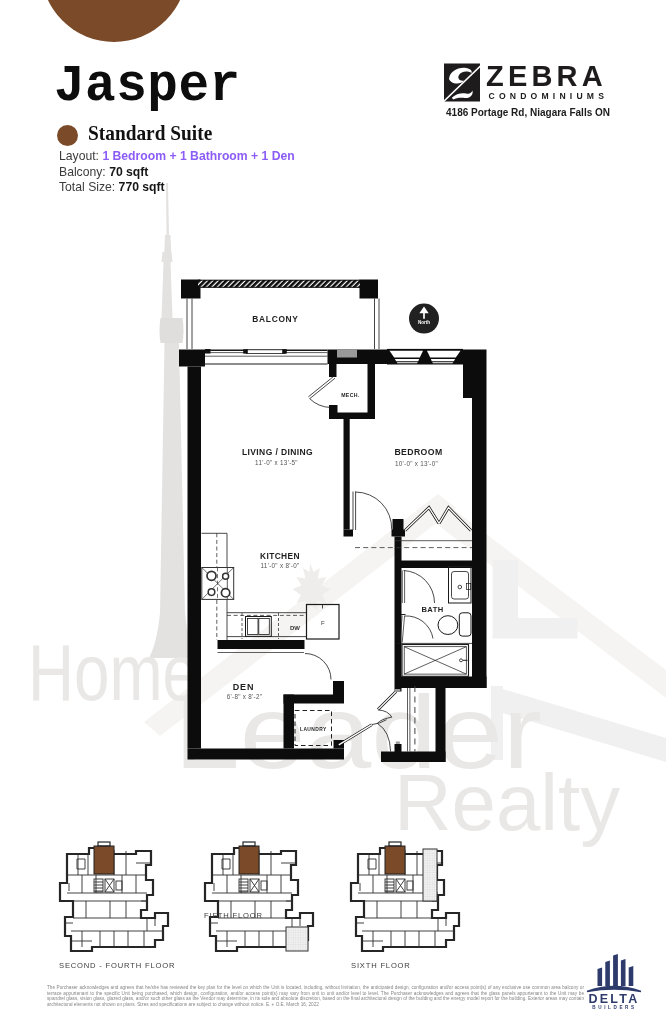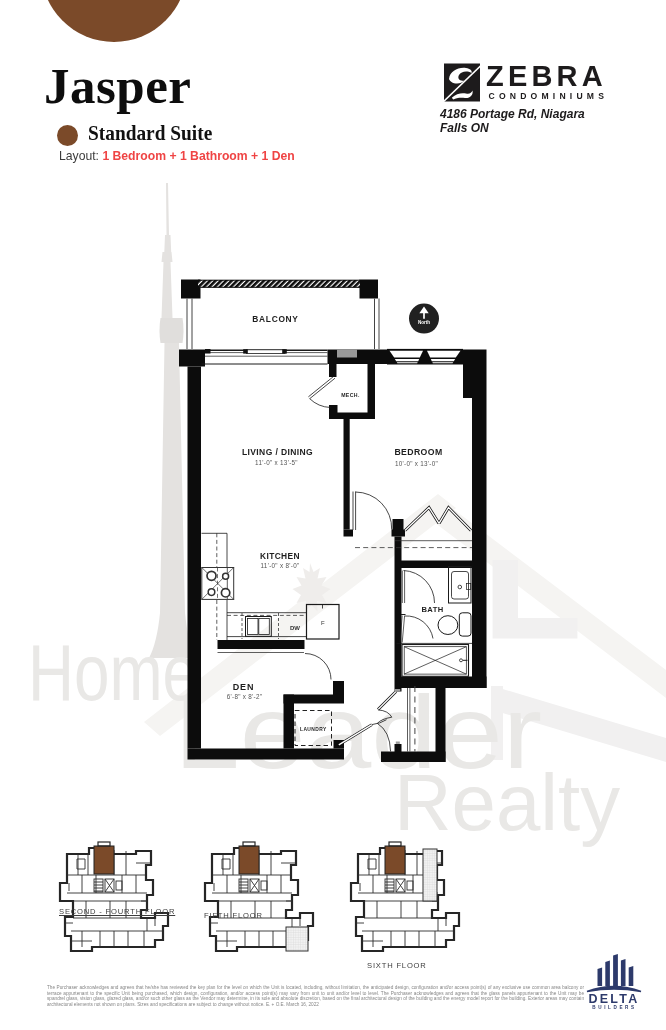--- a/index.html
+++ b/index.html
@@ -31,46 +31,48 @@
 
   <text x="28" y="700" font-size="80" fill="#e9e8e6" textLength="170" lengthAdjust="spacingAndGlyphs" font-family="Liberation Sans,sans-serif">Home</text>
 
   <text x="174" y="768" font-size="104" fill="#e9e8e6" textLength="368" lengthAdjust="spacingAndGlyphs" font-family="Liberation Sans,sans-serif">Leader</text>
 
   <text x="394" y="830" font-size="80" fill="#e9e8e6" textLength="226" lengthAdjust="spacingAndGlyphs" font-family="Liberation Sans,sans-serif">Realty</text>
 </svg>
 
 <div class="abs" style="left:41px;top:-104px;width:146px;height:146px;border-radius:50%;background:#7b4a29;"></div>
 
-<div class="abs" style="left:44px;top:61px;font-family:Liberation Serif, serif;font-weight:bold;font-size:51px;color:#0d0d0d;letter-spacing:0.5px;line-height:1;">Jasper</div>
+<div class="abs" style="left:54px;top:61px;font-family:Liberation Mono, monospace;font-weight:bold;font-size:51px;color:#0d0d0d;letter-spacing:0.5px;line-height:1;">Jasper</div>
 
 <div class="abs" style="left:57px;top:125px;width:21px;height:21px;border-radius:50%;background:#7b4a29;"></div>
 
 <div class="abs" style="left:88px;top:122px;font-family:'Liberation Serif',serif;font-weight:bold;font-size:22px;color:#111;transform:scaleX(0.88);transform-origin:0 0;line-height:1;">Standard Suite</div>
 
 <div class="abs" style="left:59px;top:149px;font-size:12.2px;color:#3c3c3c;line-height:15.7px;">
-  <div>Layout: <b style="color:#ef4444">1 Bedroom + 1 Bathroom + 1 Den</b></div>
+  <div>Layout: <b style="color:#8b5cf6">1 Bedroom + 1 Bathroom + 1 Den</b></div>
+  <div>Balcony: <b style="color:#161616">70 sqft</b></div>
+  <div>Total Size: <b style="color:#161616">770 sqft</b></div>
 </div>
 
 <svg class="abs" style="left:440px;top:58px" width="170" height="62" viewBox="0 0 170 62">
 
   <rect x="4" y="5.5" width="36" height="38" fill="#1d1b1c"></rect>
 
   <g stroke="#fff" fill="none">
     <path d="M1,46 L42,6.5" stroke-width="1.7"></path>
     <path d="M9,21 C10,13 18,9 26,10 C30,10.5 32.5,12.5 31.5,15 C27,12.5 21,13.5 19,17 C17,20.5 20,23.5 24,22.5 C22,26 15,26.5 11.5,24 C9.5,22.5 9,21 9,21 Z" fill="#fff" stroke="none"></path>
     <path d="M12,39.5 C16,35.5 22,34.5 26,35.5 C29.5,36.3 31.5,35 32.5,32.5 C33.5,37 30,40.5 25,40 C20,39.5 16,40 13.5,41.5 C12.5,41 12,40 12,39.5 Z" fill="#fff" stroke="none"></path>
   </g>
 
   <text x="46" y="28" font-size="29" font-weight="bold" letter-spacing="4.2" fill="#1d1b1c" font-family="Liberation Sans,sans-serif">ZEBRA</text>
 
   <text x="48.5" y="41" font-size="8.6" font-weight="bold" letter-spacing="4.2" fill="#1d1b1c" font-family="Liberation Sans,sans-serif">CONDOMINIUMS</text>
 </svg>
 
-<div class="abs" style="left:440px;top:107px;width:170px;text-align:left;font-size:12px;font-weight:bold;color:#1d1b1c;font-style:italic;">4186 Portage Rd, Niagara Falls ON</div>
+<div class="abs" style="left:440px;top:107px;width:170px;text-align:right;font-size:10px;font-weight:bold;color:#1d1b1c;">4186 Portage Rd, Niagara Falls ON</div>
 
 <svg class="abs" style="left:170px;top:270px" width="330" height="510" viewBox="170 270 330 510">
 <defs>
   <pattern id="rail" width="3.8" height="8" patternUnits="userSpaceOnUse" patternTransform="rotate(45)">
     <rect width="3.8" height="8" fill="#0c0c0c"></rect>
     <rect x="2.6" width="1.2" height="8" fill="#fff"></rect>
   </pattern>
 </defs>
 <g fill="#0c0c0c" stroke="none">
 
@@ -340,35 +342,35 @@
   <rect width="2.4" height="2.4" fill="#f2f2f2"></rect>
   <path d="M0,0 H2.4 M0,0 V2.4" stroke="#cfcfcf" stroke-width="0.5"></path>
 </pattern>
 </defs>
 </svg>
 
 <svg class="abs" style="left:52px;top:841px" width="120" height="113" viewBox="0 0 120 113">
   <use href="#plate"></use>
 </svg>
 
-<div class="abs" style="left:59px;top:907px;font-size:7.6px;letter-spacing:0.82px;color:#3d3d3d;text-decoration:underline;">SECOND - FOURTH FLOOR</div>
+<div class="abs" style="left:59px;top:961px;font-size:7.6px;letter-spacing:0.82px;color:#3d3d3d;">SECOND - FOURTH FLOOR</div>
 
 <svg class="abs" style="left:197px;top:841px" width="120" height="113" viewBox="0 0 120 113">
   <use href="#plate"></use>
   <rect x="89" y="86" width="22" height="24" fill="url(#dots)" stroke="#333" stroke-width="1"></rect>
 </svg>
 
 <div class="abs" style="left:204px;top:911px;font-size:7.6px;letter-spacing:0.82px;color:#3d3d3d;">FIFTH FLOOR</div>
 
 <svg class="abs" style="left:343px;top:841px" width="120" height="113" viewBox="0 0 120 113">
   <use href="#plate"></use>
   <rect x="80" y="8" width="14" height="52" fill="url(#dots)" stroke="#333" stroke-width="1"></rect>
 </svg>
 
-<div class="abs" style="left:351px;top:961px;font-size:7.6px;letter-spacing:0.82px;color:#3d3d3d;margin-left:16px;">SIXTH FLOOR</div>
+<div class="abs" style="left:351px;top:961px;font-size:7.6px;letter-spacing:0.82px;color:#3d3d3d;">SIXTH FLOOR</div>
 
 <div class="abs" style="left:47px;top:985px;width:537px;font-size:4.7px;line-height:5.6px;color:#868686;text-align:justify;">The Purchaser acknowledges and agrees that he/she has reviewed the key plan for the level on which the Unit is located, including, without limitation, the anticipated design, configuration and/or access point(s) of any exclusive use common area balcony or terrace appurtenant to the specific Unit being purchased, which design, configuration, and/or access point(s) may vary from unit to unit and/or level to level. The Purchaser acknowledges and agrees that the glass panels appurtenant to the Unit may be spandrel glass, vision glass, glazed glass, and/or such other glass as the Vendor may determine, in its sole and absolute discretion, based on the final architectural design of the building and the energy model report for the building. Exterior areas may contain architectural elements not shown on plans. Sizes and specifications are subject to change without notice. E. + O.E. March 16, 2022</div>
 
 <svg class="abs" style="left:583px;top:950px" width="62" height="60" viewBox="0 0 62 60">
   <g fill="#2d3a6b">
 
     <path d="M14.5,19 l4.6,-1.4 V36 h-4.6 z"></path>
     <path d="M22.3,12 l4.6,-1.6 V36 h-4.6 z"></path>
     <path d="M30.1,5.5 l4.8,-1.6 V36 h-4.8 z"></path>
     <path d="M37.9,10.5 l4.6,-1.6 V36 h-4.6 z"></path>

